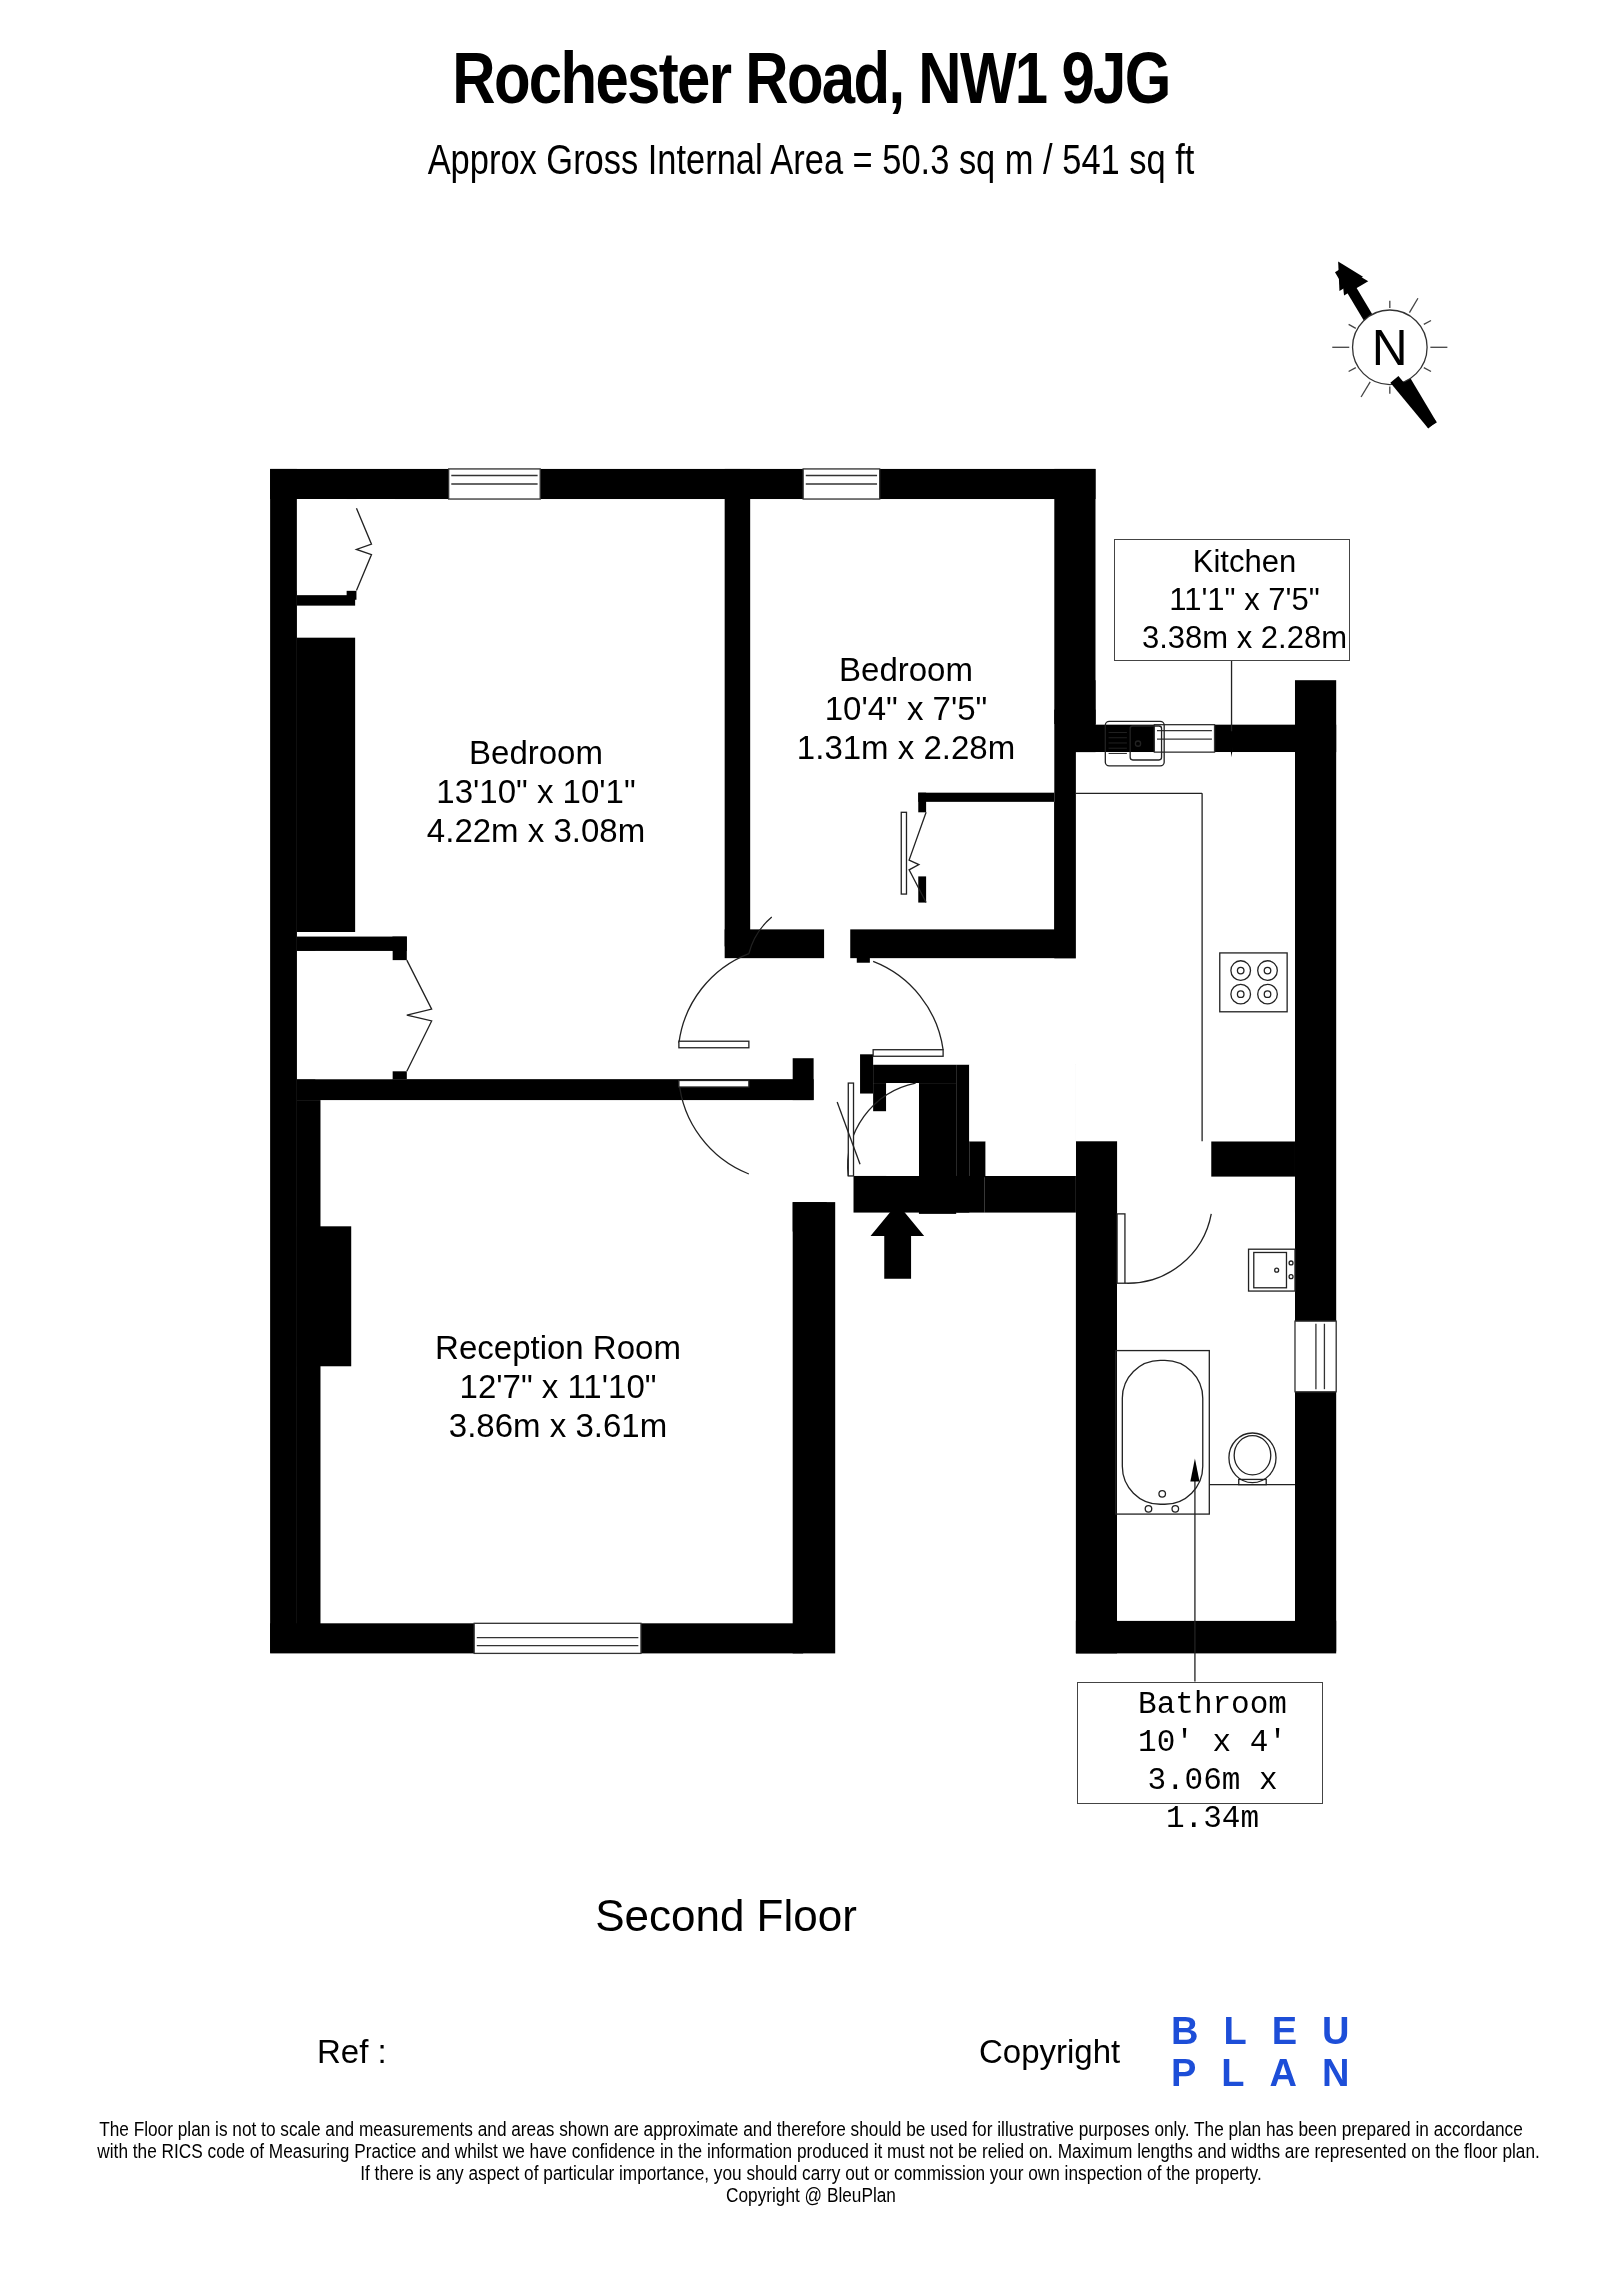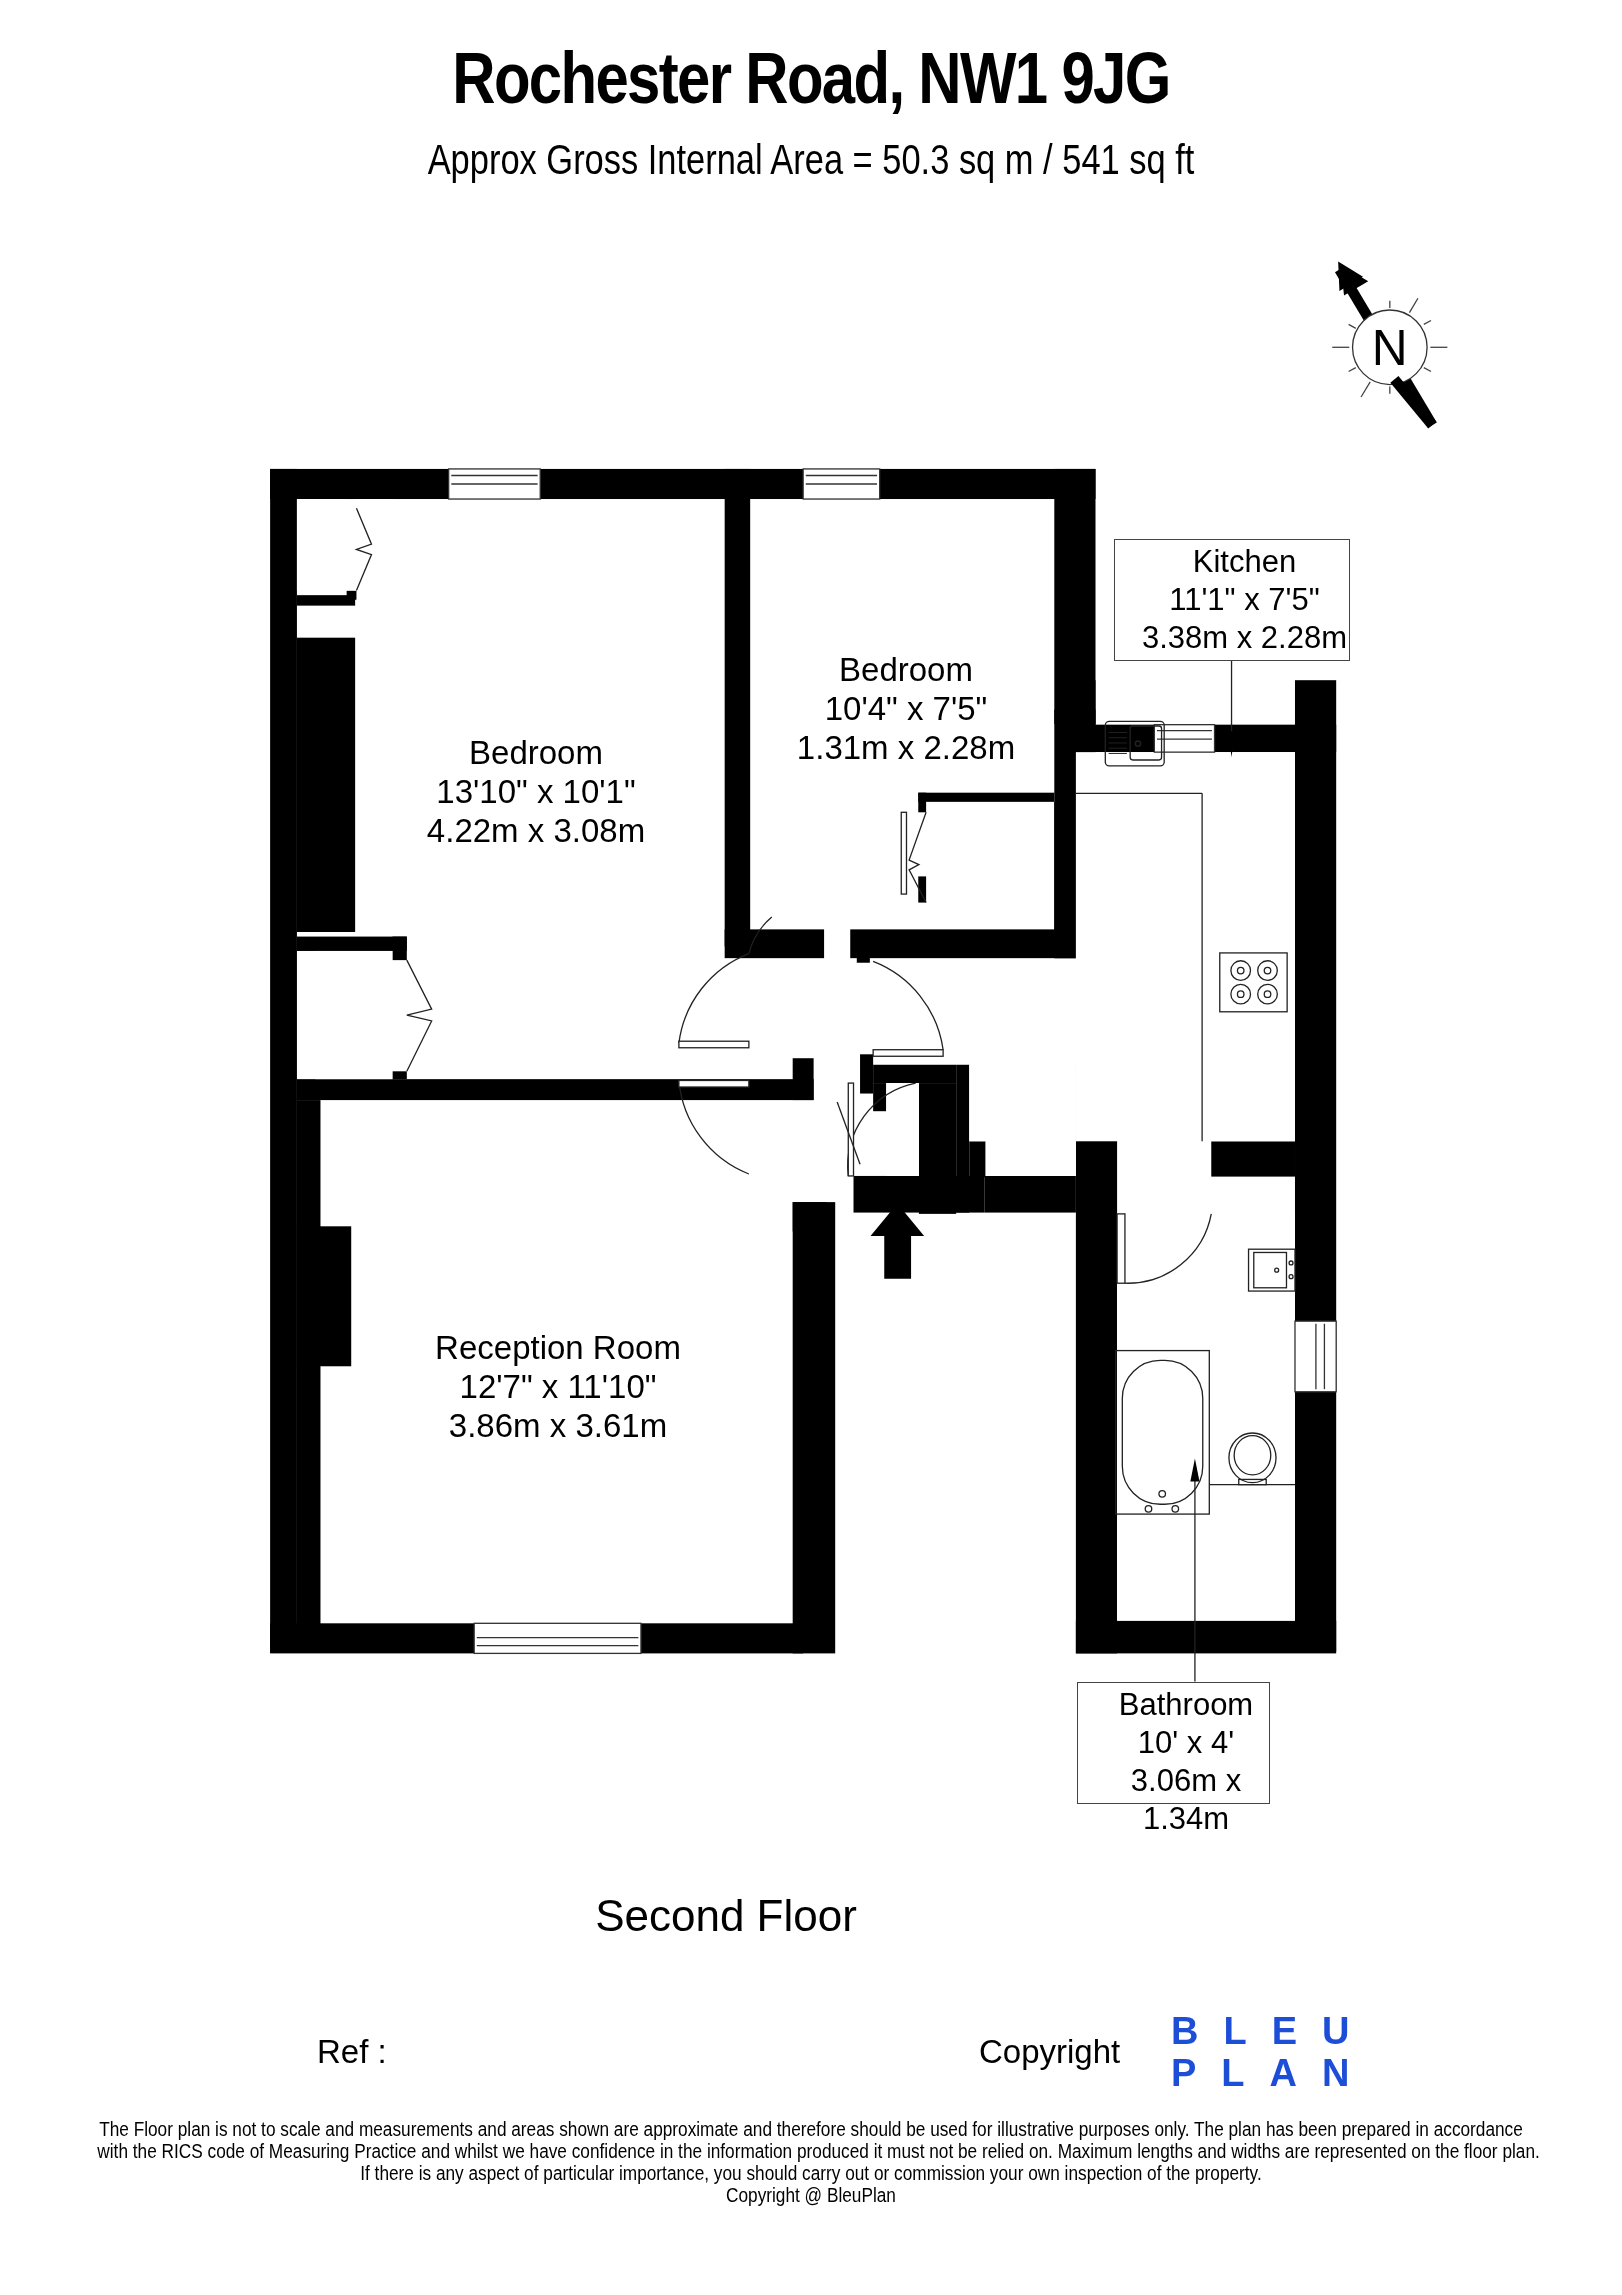--- a/index.html
+++ b/index.html
@@ -252,21 +252,21 @@
   <div>11'1" x 7'5"</div>
   <div>3.38m x 2.28m</div>
 </div>
 
 <div class="room-label" style="left:558px; top:1308px;margin-top:20px;">
   <div>Reception Room</div>
   <div>12'7" x 11'10"</div>
   <div>3.86m x 3.61m</div>
 </div>
 
-<div class="box-label" style="left:1077px; top:1682px; width:193px; height:122px;">
+<div class="box-label" style="left:1077px; top:1682px; width:246px; height:122px;font-family:Liberation Mono, monospace;">
   <div>Bathroom</div>
   <div>10' x 4'</div>
   <div>3.06m x 1.34m</div>
 </div>
 
 <div class="abs floor-name">Second Floor</div>
 
 <div class="abs ref">Ref  :</div>
 <div class="abs copyright">Copyright</div>
 <div class="abs logo">

